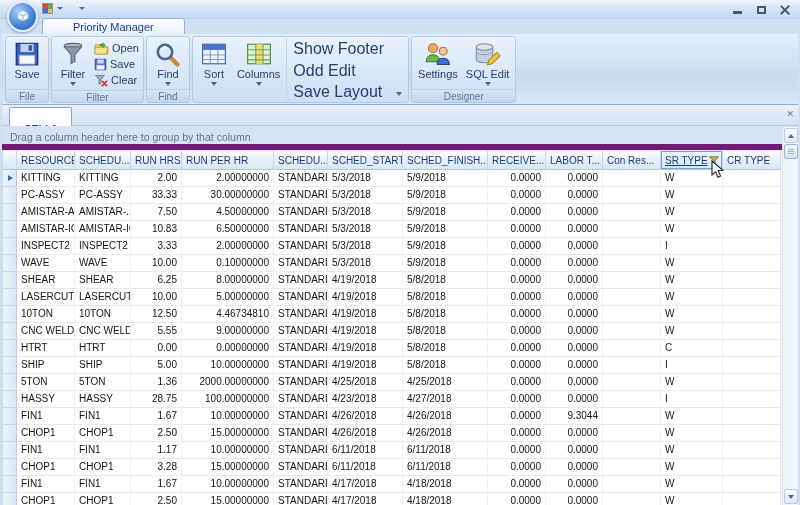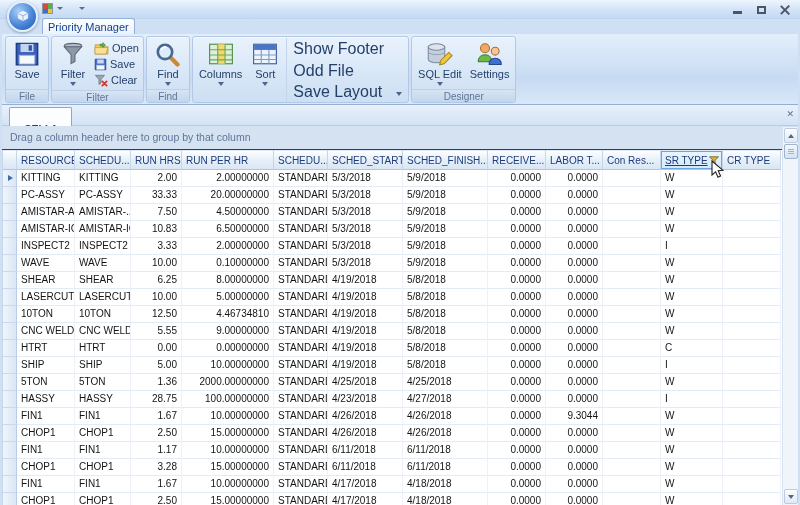--- a/index.html
+++ b/index.html
@@ -25,21 +25,21 @@
   .win-controls { position:absolute; right:8px; top:4px; display:flex; gap:10px; z-index:5; }
   .win-btn { width:14px; height:11px; display:flex; align-items:center; justify-content:center; }
   .ico-min { width:9px; height:3px; background:#4c5564; margin-top:5px; }
   .ico-max { width:9px; height:8px; border:2px solid #4c5564; }
   .ico-close { position:relative; width:10px; height:10px; }
   .ico-close:before,.ico-close:after { content:""; position:absolute; left:4px; top:-1px; width:2.4px; height:12px; background:#4c5564; }
   .ico-close:before{ transform:rotate(45deg);} .ico-close:after{ transform:rotate(-45deg);}
 
   
   .tabrow { position:absolute; top:19px; left:2px; right:2px; height:15px; background:transparent; }
-  .ribbon-tab { position:absolute; left:40px; bottom:0; height:16px; padding:1px 5px 0;
+  .ribbon-tab { position:absolute; left:40px; bottom:0; height:16px; padding:1px 30px 0;
     background:linear-gradient(#fdfeff,#eaf2fc); border:1px solid #94b0d6; border-bottom:none;
     border-radius:3px 3px 0 0; color:#15428b; font-size:11px; line-height:14px; }
 
   
   .ribbon { position:absolute; top:34px; left:2px; right:2px; height:71px;
     background:linear-gradient(#e2eefb,#d2e3f6 40%,#c6daf2 62%,#d9e8f8);
     border-bottom:1px solid #93afd3; display:flex; align-items:stretch; padding:2px 0 1px 2px; }
   .rgroup { margin:0 1px; border:1px solid #b2c8e4; border-radius:3px; display:flex; flex-direction:column;
     background:linear-gradient(#e9f2fc,#d8e7f7 55%,#cddff3); box-shadow:inset 0 1px 0 #f4f9fe; overflow:hidden; }
   .rgroup-content { flex:1; display:flex; align-items:stretch; padding:1px 2px 0; }
@@ -60,21 +60,21 @@
   
   .docbar { position:absolute; top:105px; left:2px; right:2px; height:21px;
     background:linear-gradient(#e9f1fb,#d3e2f4); border-bottom:1px solid #b6cbe4; }
   .doctab { position:absolute; left:7px; top:2px; height:19px; padding:12px 14px;
     background:#fcfdff; border:1px solid #8ca7c9; border-bottom:none; border-radius:2px 2px 0 0;
     font-size:10.5px; font-weight:bold; color:#1e3c7b; line-height:18px; }
   .docbar-close { position:absolute; right:4px; top:4px; font-size:9px; color:#5d7190; line-height:10px; }
 
   
   .groupby { position:absolute; top:126px; left:2px; width:780px; height:24px; background:#d5e2f1;
-    border-bottom:1px solid #701a75; color:#5f7698; font-size:10.5px; line-height:23px; padding-left:8px; }
+    border-bottom:6px solid #701a75; color:#5f7698; font-size:10.5px; line-height:23px; padding-left:8px; }
 
   
   .gridwrap { position:absolute; top:150px; left:2px; width:780px; bottom:0; background:#fff;
     overflow:hidden; border-left:1px solid #c8d7ea; }
   table.grid { border-collapse:separate; border-spacing:0; table-layout:fixed; width:778px; }
   .grid th { height:20px; background:linear-gradient(#fdfeff,#e7f0f9 50%,#d8e6f4);
     border-right:1px solid #c6d6ea; border-bottom:1px solid #b3c6dd; border-top:1px solid #dfe9f5;
     color:#1e3c7b; font-size:10px; font-weight:normal; text-align:left; padding:0 4px;
     white-space:nowrap; overflow:hidden; position:relative; }
   .grid th.hot { background:linear-gradient(#eaf5fe,#d2e8fb); box-shadow:inset 0 0 0 1px #6ca6e0;text-decoration:underline; }
@@ -220,74 +220,74 @@
         </div>
       </div>
       <div class="rgroup-label">Find</div>
     </div>
 
     <div class="rgroup">
       <div class="rgroup-content">
         <div class="bigbtn">
           <span class="bicon">
             <svg width="26" height="26" viewBox="0 0 16 16">
+              <rect x="1" y="2" width="14" height="12" fill="#eef4fc" stroke="#3f5f9e" stroke-width="0.7"></rect>
+              <rect x="1.3" y="2.3" width="13.4" height="3.2" fill="#4a74c9"></rect>
+              <path d="M1 8.6 h14 M1 11.4 h14 M5.7 5.5 v8.5 M10.4 5.5 v8.5" stroke="#7d9bd0" stroke-width="0.7"></path>
+            </svg>
+          </span>
+          <span class="blabel">Sort</span>
+          <span class="caret"></span>
+        </div>
+        <div class="bigbtn">
+          <span class="bicon">
+            <svg width="26" height="26" viewBox="0 0 16 16">
               <rect x="1" y="2" width="14" height="12" fill="#dff0da" stroke="#4e8f46" stroke-width="0.7"></rect>
               <rect x="6" y="2" width="4.5" height="12" fill="#f5d867"></rect>
               <path d="M1 5.4 h14 M1 8.6 h14 M1 11.6 h14 M6 2 v12 M10.5 2 v12" stroke="#6aa861" stroke-width="0.7"></path>
             </svg>
           </span>
           <span class="blabel">Columns</span>
           <span class="caret"></span>
         </div>
+        <div class="textcol">
+          <div class="textbtn">Show Footer</div>
+          <div class="textbtn">Odd Edit</div>
+          <div class="textbtn">Save Layout</div>
+        </div>
+        <div class="layout-caret-col">
+          <span class="caret"></span>
+        </div>
+      </div>
+    </div>
+
+    <div class="rgroup">
+      <div class="rgroup-content">
         <div class="bigbtn">
           <span class="bicon">
-            <svg width="26" height="26" viewBox="0 0 16 16">
-              <rect x="1" y="2" width="14" height="12" fill="#eef4fc" stroke="#3f5f9e" stroke-width="0.7"></rect>
-              <rect x="1.3" y="2.3" width="13.4" height="3.2" fill="#4a74c9"></rect>
-              <path d="M1 8.6 h14 M1 11.4 h14 M5.7 5.5 v8.5 M10.4 5.5 v8.5" stroke="#7d9bd0" stroke-width="0.7"></path>
+            <svg width="27" height="27" viewBox="0 0 18 18">
+              <circle cx="6" cy="4.8" r="3" fill="#f0a868" stroke="#b06a2a" stroke-width="0.7"></circle>
+              <path d="M1.5 13.8 c0-3 2-4.6 4.5-4.6 s4.5 1.6 4.5 4.6z" fill="#6db84d" stroke="#3f7d2c" stroke-width="0.7"></path>
+              <circle cx="12.8" cy="6.8" r="2.6" fill="#f3c79a" stroke="#b06a2a" stroke-width="0.7"></circle>
+              <path d="M8.8 15.6 c0-2.7 1.8-4.1 4-4.1 s4 1.4 4 4.1z" fill="#3f6fd1" stroke="#24468f" stroke-width="0.7"></path>
             </svg>
           </span>
-          <span class="blabel">Sort</span>
-          <span class="caret"></span>
-        </div>
-        <div class="textcol">
-          <div class="textbtn">Show Footer</div>
-          <div class="textbtn">Odd File</div>
-          <div class="textbtn">Save Layout</div>
-        </div>
-        <div class="layout-caret-col">
-          <span class="caret"></span>
-        </div>
-      </div>
-    </div>
-
-    <div class="rgroup">
-      <div class="rgroup-content">
+          <span class="blabel">Settings</span>
+        </div>
         <div class="bigbtn">
           <span class="bicon">
             <svg width="27" height="27" viewBox="0 0 18 18">
               <path d="M1.5 4 v8.2 c0 1.3 2.5 2.3 5.5 2.3 s5.5 -1 5.5 -2.3 v-8.2z" fill="#c5cfdc" stroke="#7a8aa0" stroke-width="0.7"></path>
               <ellipse cx="7" cy="4" rx="5.5" ry="2.2" fill="#dde4ec" stroke="#7a8aa0" stroke-width="0.7"></ellipse>
               <path d="M1.5 7.5 c1 1 3 1.6 5.5 1.6 s4.5 -.6 5.5 -1.6" fill="none" stroke="#8d9cb1" stroke-width="0.6"></path>
               <path d="M9.8 13 l5.4 -5.4 2.2 2.2 -5.4 5.4 -2.9 .7z" fill="#f1c73e" stroke="#a8821a" stroke-width="0.7"></path>
             </svg>
           </span>
           <span class="blabel">SQL Edit</span>
           <span class="caret"></span>
-        </div>
-        <div class="bigbtn">
-          <span class="bicon">
-            <svg width="27" height="27" viewBox="0 0 18 18">
-              <circle cx="6" cy="4.8" r="3" fill="#f0a868" stroke="#b06a2a" stroke-width="0.7"></circle>
-              <path d="M1.5 13.8 c0-3 2-4.6 4.5-4.6 s4.5 1.6 4.5 4.6z" fill="#6db84d" stroke="#3f7d2c" stroke-width="0.7"></path>
-              <circle cx="12.8" cy="6.8" r="2.6" fill="#f3c79a" stroke="#b06a2a" stroke-width="0.7"></circle>
-              <path d="M8.8 15.6 c0-2.7 1.8-4.1 4-4.1 s4 1.4 4 4.1z" fill="#3f6fd1" stroke="#24468f" stroke-width="0.7"></path>
-            </svg>
-          </span>
-          <span class="blabel">Settings</span>
         </div>
       </div>
       <div class="rgroup-label">Designer</div>
     </div>
   </div>
 
   <div class="docbar">
     <div class="doctab">CELL1</div>
     <span class="docbar-close">✕</span>
   </div>
@@ -344,21 +344,21 @@
             <td class="num">0.0000</td>
             <td class=""></td>
             <td class="">W</td>
             <td class=""></td>
           </tr>
           <tr>
             <td class="rowsel"></td>
             <td class="">PC-ASSY</td>
             <td class="">PC-ASSY</td>
             <td class="num">33.33</td>
-            <td class="num">20.00000000</td>
+            <td class="num">30.00000000</td>
             <td class="">STANDARD</td>
             <td class="">5/3/2018</td>
             <td class="">5/9/2018</td>
             <td class="num">0.0000</td>
             <td class="num">0.0000</td>
             <td class=""></td>
             <td class="">W</td>
             <td class=""></td>
           </tr>
           <tr>

